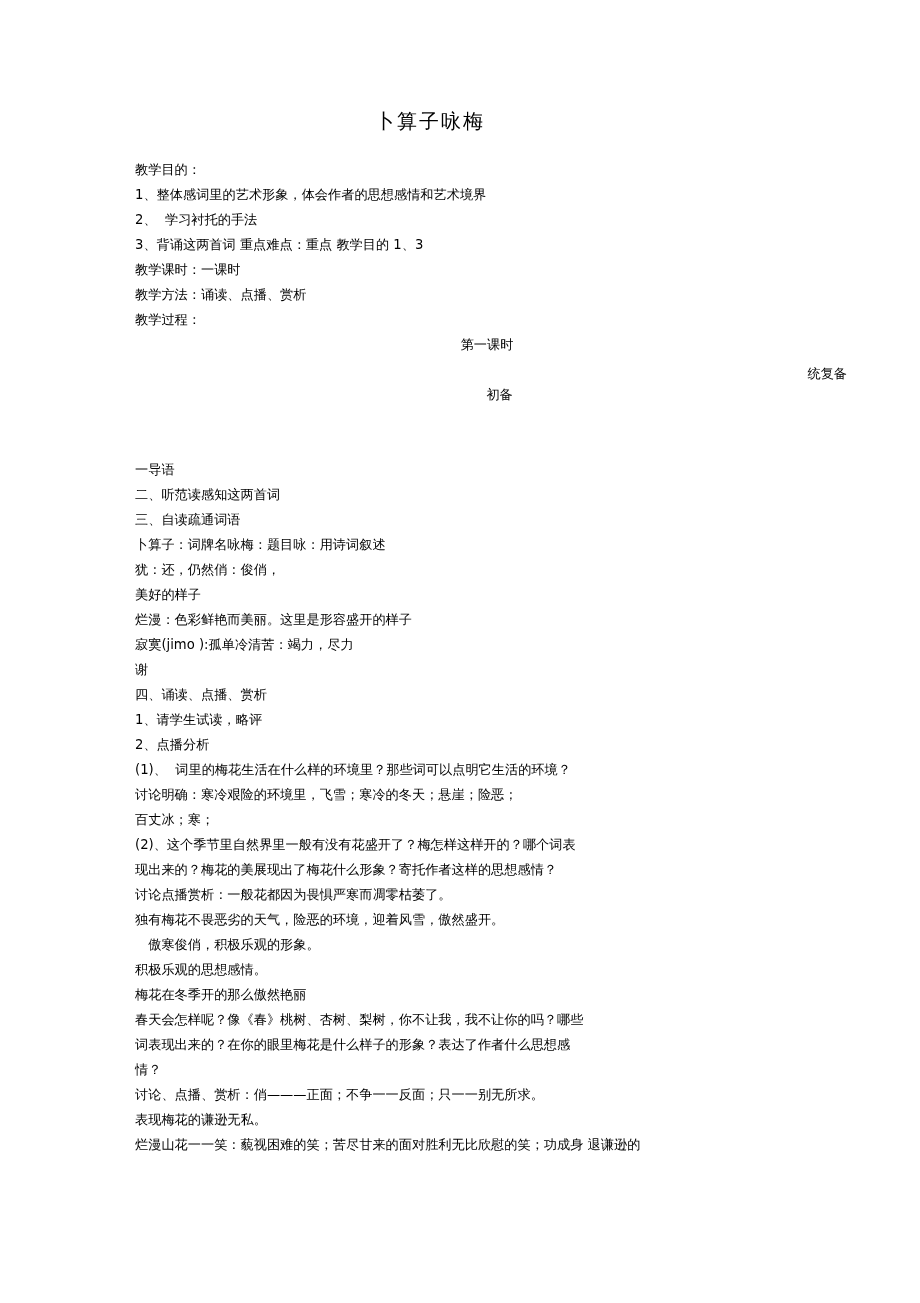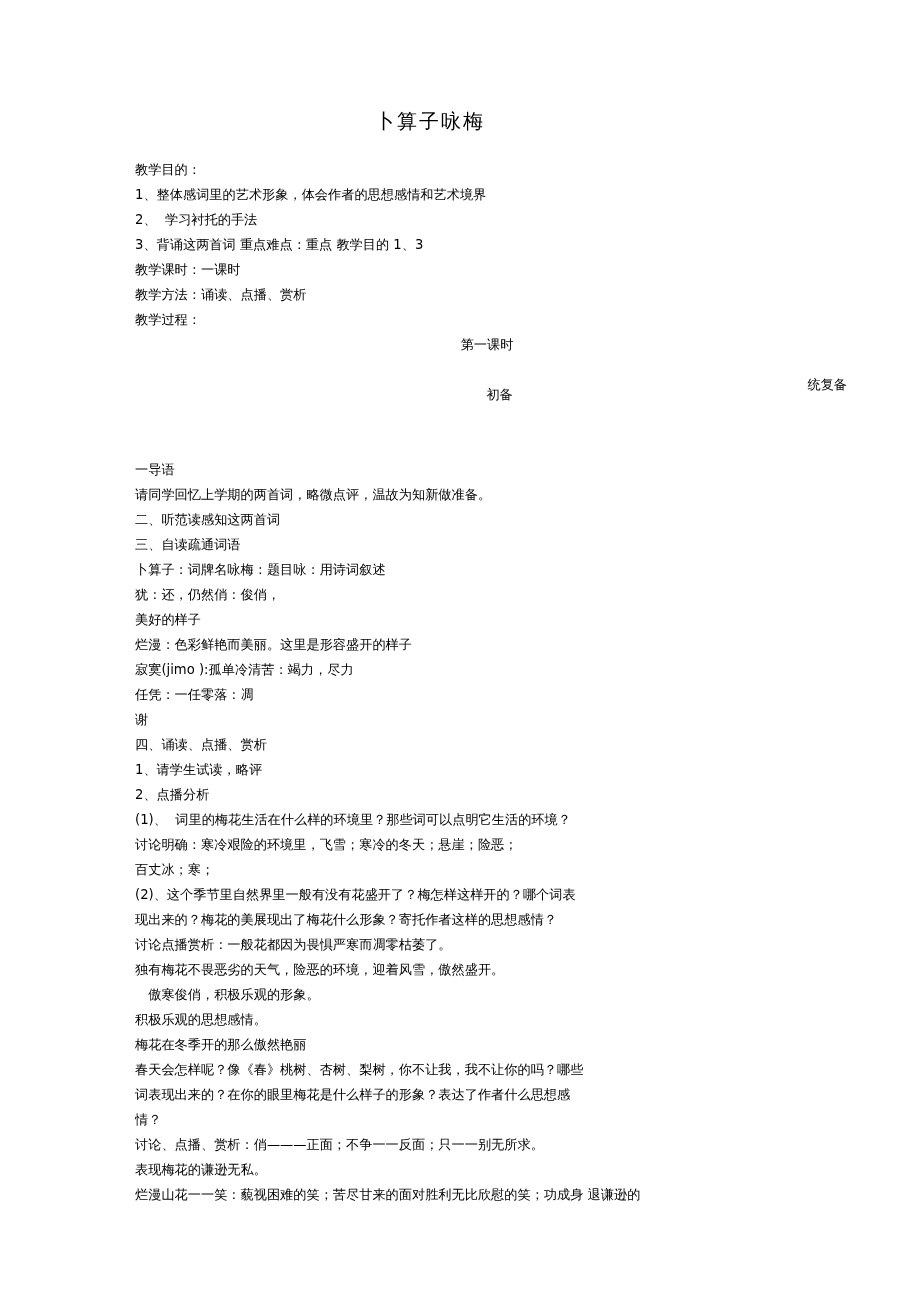--- a/index.html
+++ b/index.html
@@ -45,21 +45,21 @@
   }
   .center {
     text-align: center;
   }
   .row-two {
     position: relative;
   }
   .row-two .right {
     position: absolute;
     right: -8px;
-    top: 15px;
+    top: 4px;
     font-size: 13.2px;
   }
   .mono-ish {
     font-family: "DejaVu Sans", "Liberation Sans", sans-serif;
   }
 </style>
 </head>
 <body>
 
 <div class="page">
@@ -77,29 +77,27 @@
     <div class="line">教学过程：</div>
 
     <div class="line center">第一课时</div>
 
     <div class="line center row-two">
       <span>初备</span>
       <span class="right">统复备</span>
     </div>
 
     <div class="line">一导语</div>
-    <div class="line">请同学回忆上学期的两首词，略微点评，温故为知新做准备。</div>
     <div class="line">二、听范读感知这两首词</div>
     <div class="line">三、自读疏通词语</div>
     <div class="line">卜算子：词牌名咏梅：题目咏：用诗词叙述</div>
     <div class="line">犹：还，仍然俏：俊俏，</div>
     <div class="line">美好的样子</div>
     <div class="line">烂漫：色彩鲜艳而美丽。这里是形容盛开的样子</div>
     <div class="line mono-ish">寂寞(jimo ):孤单冷清苦：竭力，尽力</div>
-    <div class="line">任凭：一任零落：凋</div>
     <div class="line">谢</div>
     <div class="line">四、诵读、点播、赏析</div>
     <div class="line">1、请学生试读，略评</div>
     <div class="line">2、点播分析</div>
     <div class="line">(1)、  词里的梅花生活在什么样的环境里？那些词可以点明它生活的环境？</div>
     <div class="line">讨论明确：寒冷艰险的环境里，飞雪；寒冷的冬天；悬崖；险恶；</div>
     <div class="line">百丈冰；寒；</div>
     <div class="line">(2)、这个季节里自然界里一般有没有花盛开了？梅怎样这样开的？哪个词表</div>
     <div class="line">现出来的？梅花的美展现出了梅花什么形象？寄托作者这样的思想感情？</div>
     <div class="line">讨论点播赏析：一般花都因为畏惧严寒而凋零枯萎了。</div>

